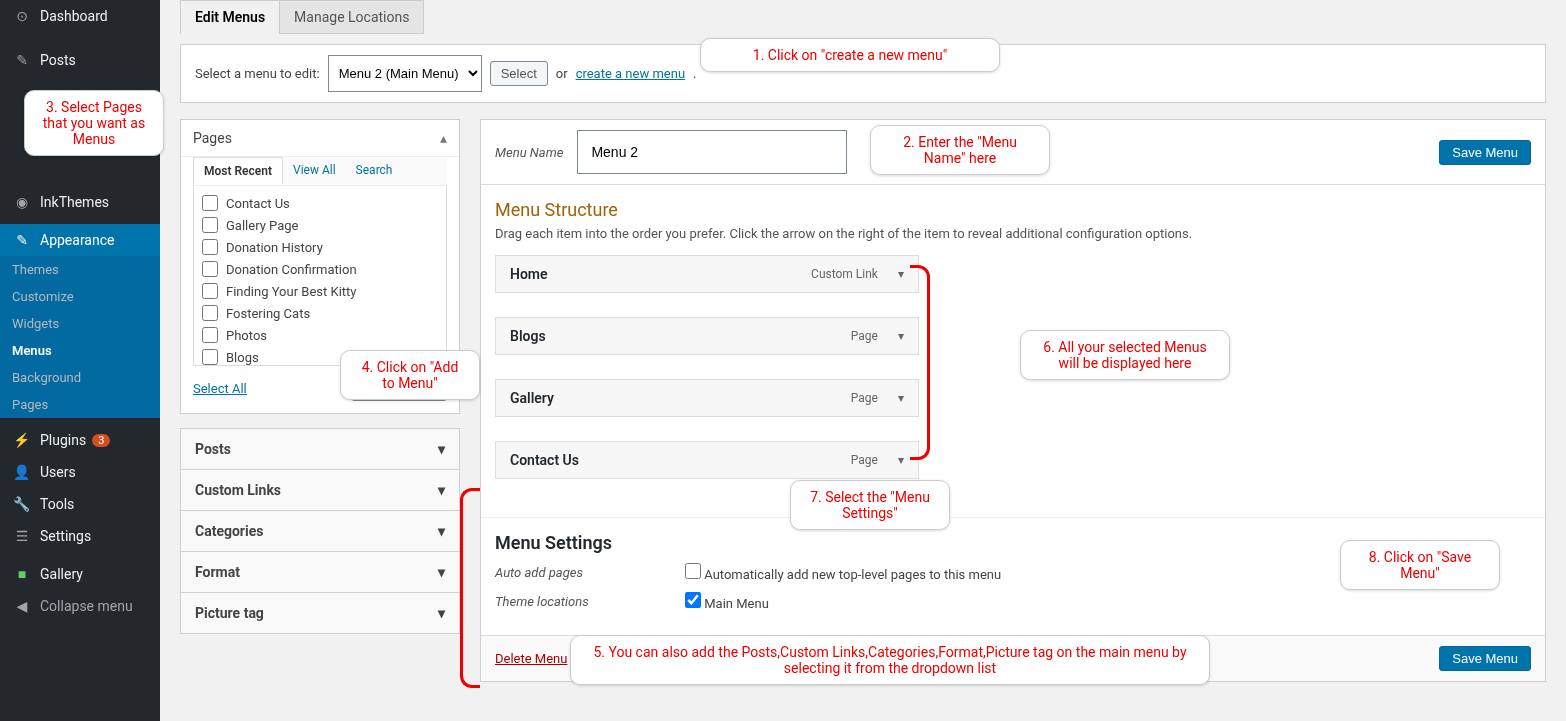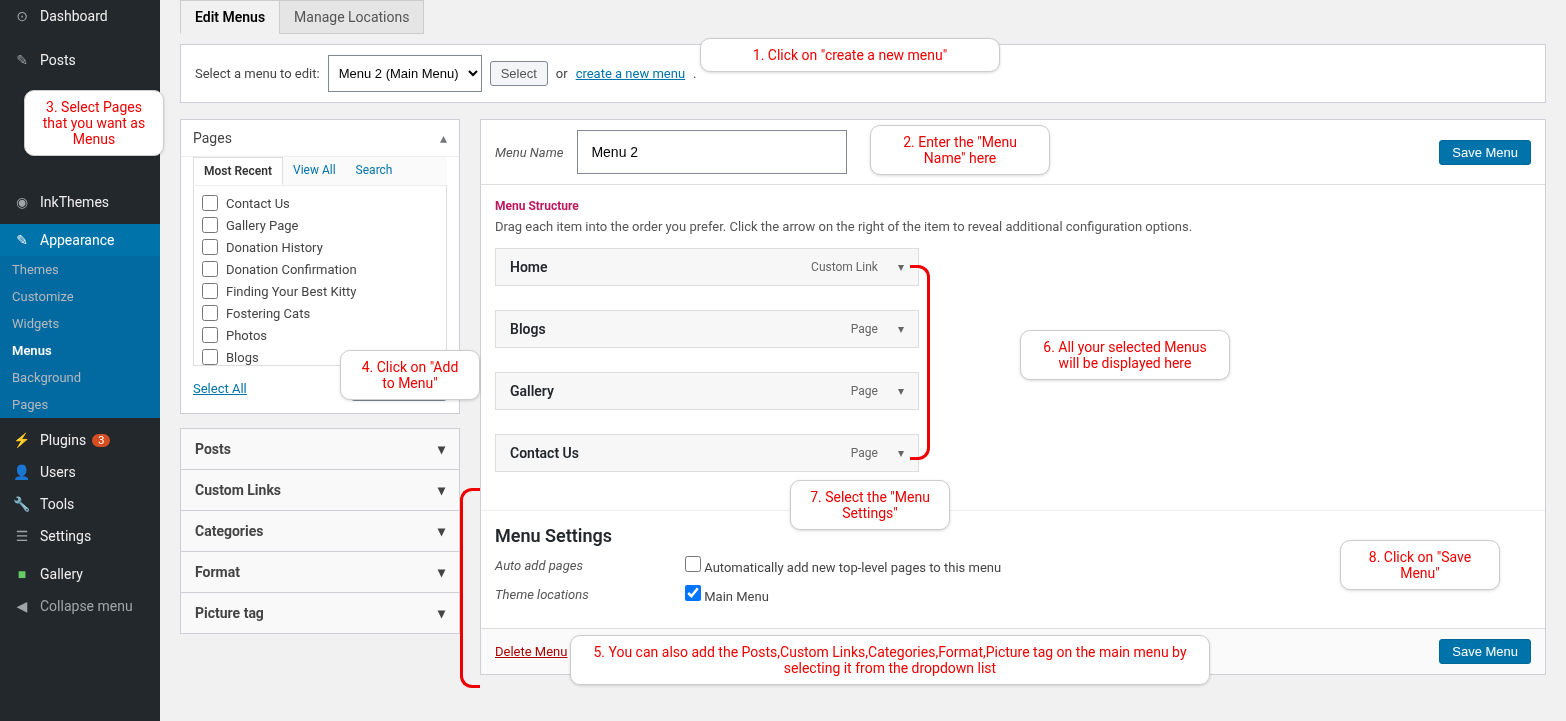--- a/index.html
+++ b/index.html
@@ -42,21 +42,21 @@
   .accordion{border:1px solid #ccd0d4;background:#f9f9f9;border-top:none}
   .accordion:first-of-type{border-top:1px solid #ccd0d4}
   .accordion h4{padding:12px 14px;font-size:14px;font-weight:bold;display:flex;justify-content:space-between;cursor:pointer}
 
   .menu-edit{border:1px solid #ccd0d4;background:#fff}
   .menu-header{display:flex;align-items:center;padding:10px 14px;border-bottom:1px solid #ddd}
   .menu-header label{font-style:italic;margin-right:14px;color:#555}
   .menu-header input{border:1px solid #7e8993;padding:4px 13px;font-size:14px;width:270px;height:44px}
   .menu-header .spacer{flex:1}
   .menu-structure{padding:14px}
-  .menu-structure h3{font-size:12px;font-weight:700;margin-bottom:6px;color:#be185d}
+  .menu-structure h3{font-size:18px;font-weight:400;margin-bottom:6px;color:#a16207}
   .menu-structure .hint{color:#555;margin-bottom:14px}
   .menu-item{border:1px solid #ddd;background:#f7f7f7;width:424px;display:flex;align-items:center;justify-content:space-between;padding:10px 14px;margin-bottom:24px;cursor:move}
   .menu-item .label{font-weight:600;font-size:14px;color:#23282d}
   .menu-item .type{color:#666;font-size:12px;display:flex;align-items:center;gap:20px}
   .menu-settings{padding:14px;border-top:1px solid #eee}
   .menu-settings h3{font-size:18px;font-weight:600;margin-bottom:10px;color:#23282d}
   .setting-row{display:flex;align-items:center;margin-bottom:10px}
   .setting-row .lab{width:190px;font-style:italic;color:#555;font-size:13px}
   .menu-footer{border-top:1px solid #ddd;padding:10px 14px;display:flex;justify-content:space-between;align-items:center;background:#fafafa}
   .link-del{color:#a00;text-decoration:underline;cursor:pointer}

